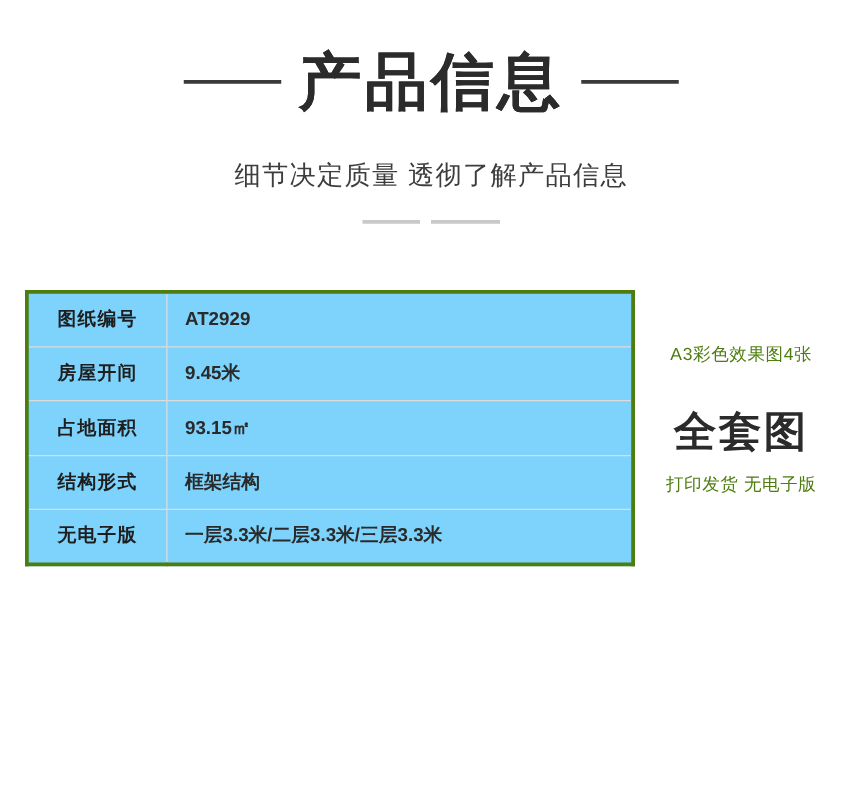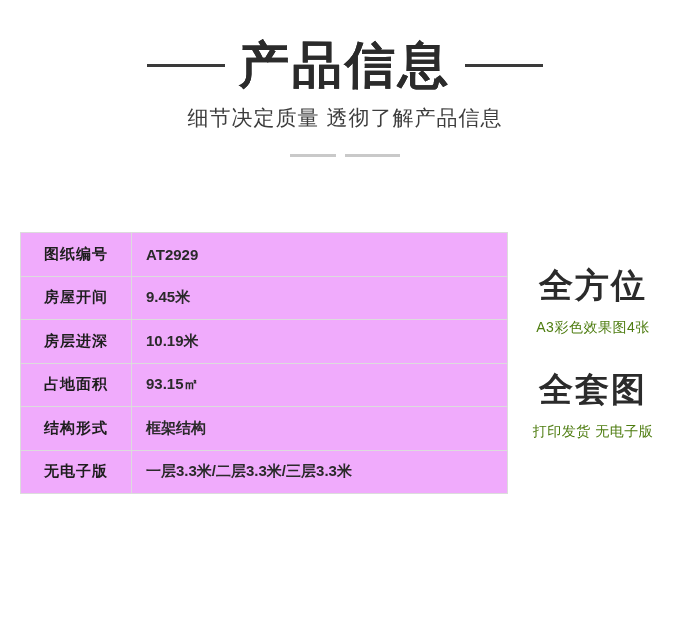--- a/index.html
+++ b/index.html
@@ -50,21 +50,21 @@
         rgba(0,0,0,0) 2px,
         rgba(0,0,0,0) 5px
       );
     -webkit-background-clip: text;
     background-clip: text;
     text-shadow: 0 0 0 #2b2b2b;
     position: relative;
     text-align: center;
   }
   .subtitle {
-    margin-top: 12px;
+    margin-top: 34px;
     font-size: 21px;
     color: #3d3d3d;
     letter-spacing: 1px;
   }
   .divider {
     margin: 22px auto 0 auto;
     width: 110px;
     height: 3px;
     background: linear-gradient(to right, #c9c9c9 0%, #c9c9c9 42%, #ffffff 42%, #ffffff 50%, #c9c9c9 50%, #c9c9c9 100%);
   }
@@ -73,23 +73,23 @@
   .content {
     position: absolute;
     top: 232px;
     left: 20px;
     right: 20px;
     display: flex;
     align-items: stretch;
   }
   .spec-table {
     width: 488px;
-    border: 1px solid #4d7c0f;
+    border: 3px solid #4d7c0f;
     border-collapse: collapse;
-    background: #f0abfc;
+    background: #7dd3fc;
   }
   .spec-table tr {
     height: 43.5px;
   }
   .spec-table td {
     border: 1px solid #dcdcdc;
     font-size: 15px;
     color: #222;
     vertical-align: middle;
     font-weight: bold;
@@ -153,40 +153,35 @@
       <tbody>
         <tr>
           <td class="k">图纸编号</td>
           <td class="v">AT2929</td>
         </tr>
         <tr>
           <td class="k">房屋开间</td>
           <td class="v">9.45米</td>
         </tr>
         <tr>
-          <td class="k">房层进深</td>
-          <td class="v">10.19米</td>
-        </tr>
-        <tr>
           <td class="k">占地面积</td>
           <td class="v">93.15㎡</td>
         </tr>
         <tr>
           <td class="k">结构形式</td>
           <td class="v">框架结构</td>
         </tr>
         <tr>
           <td class="k">无电子版</td>
           <td class="v">一层3.3米/二层3.3米/三层3.3米</td>
         </tr>
       </tbody>
     </table>
 
     <div class="side">
-      <div class="side-big">全方位</div>
       <div class="side-sub">A3彩色效果图4张</div>
       <div class="side-gap"></div>
       <div class="side-big">全套图</div>
       <div class="side-sub">打印发货 无电子版</div>
     </div>
 
   </div>
 </div>
 
 </body></html>

